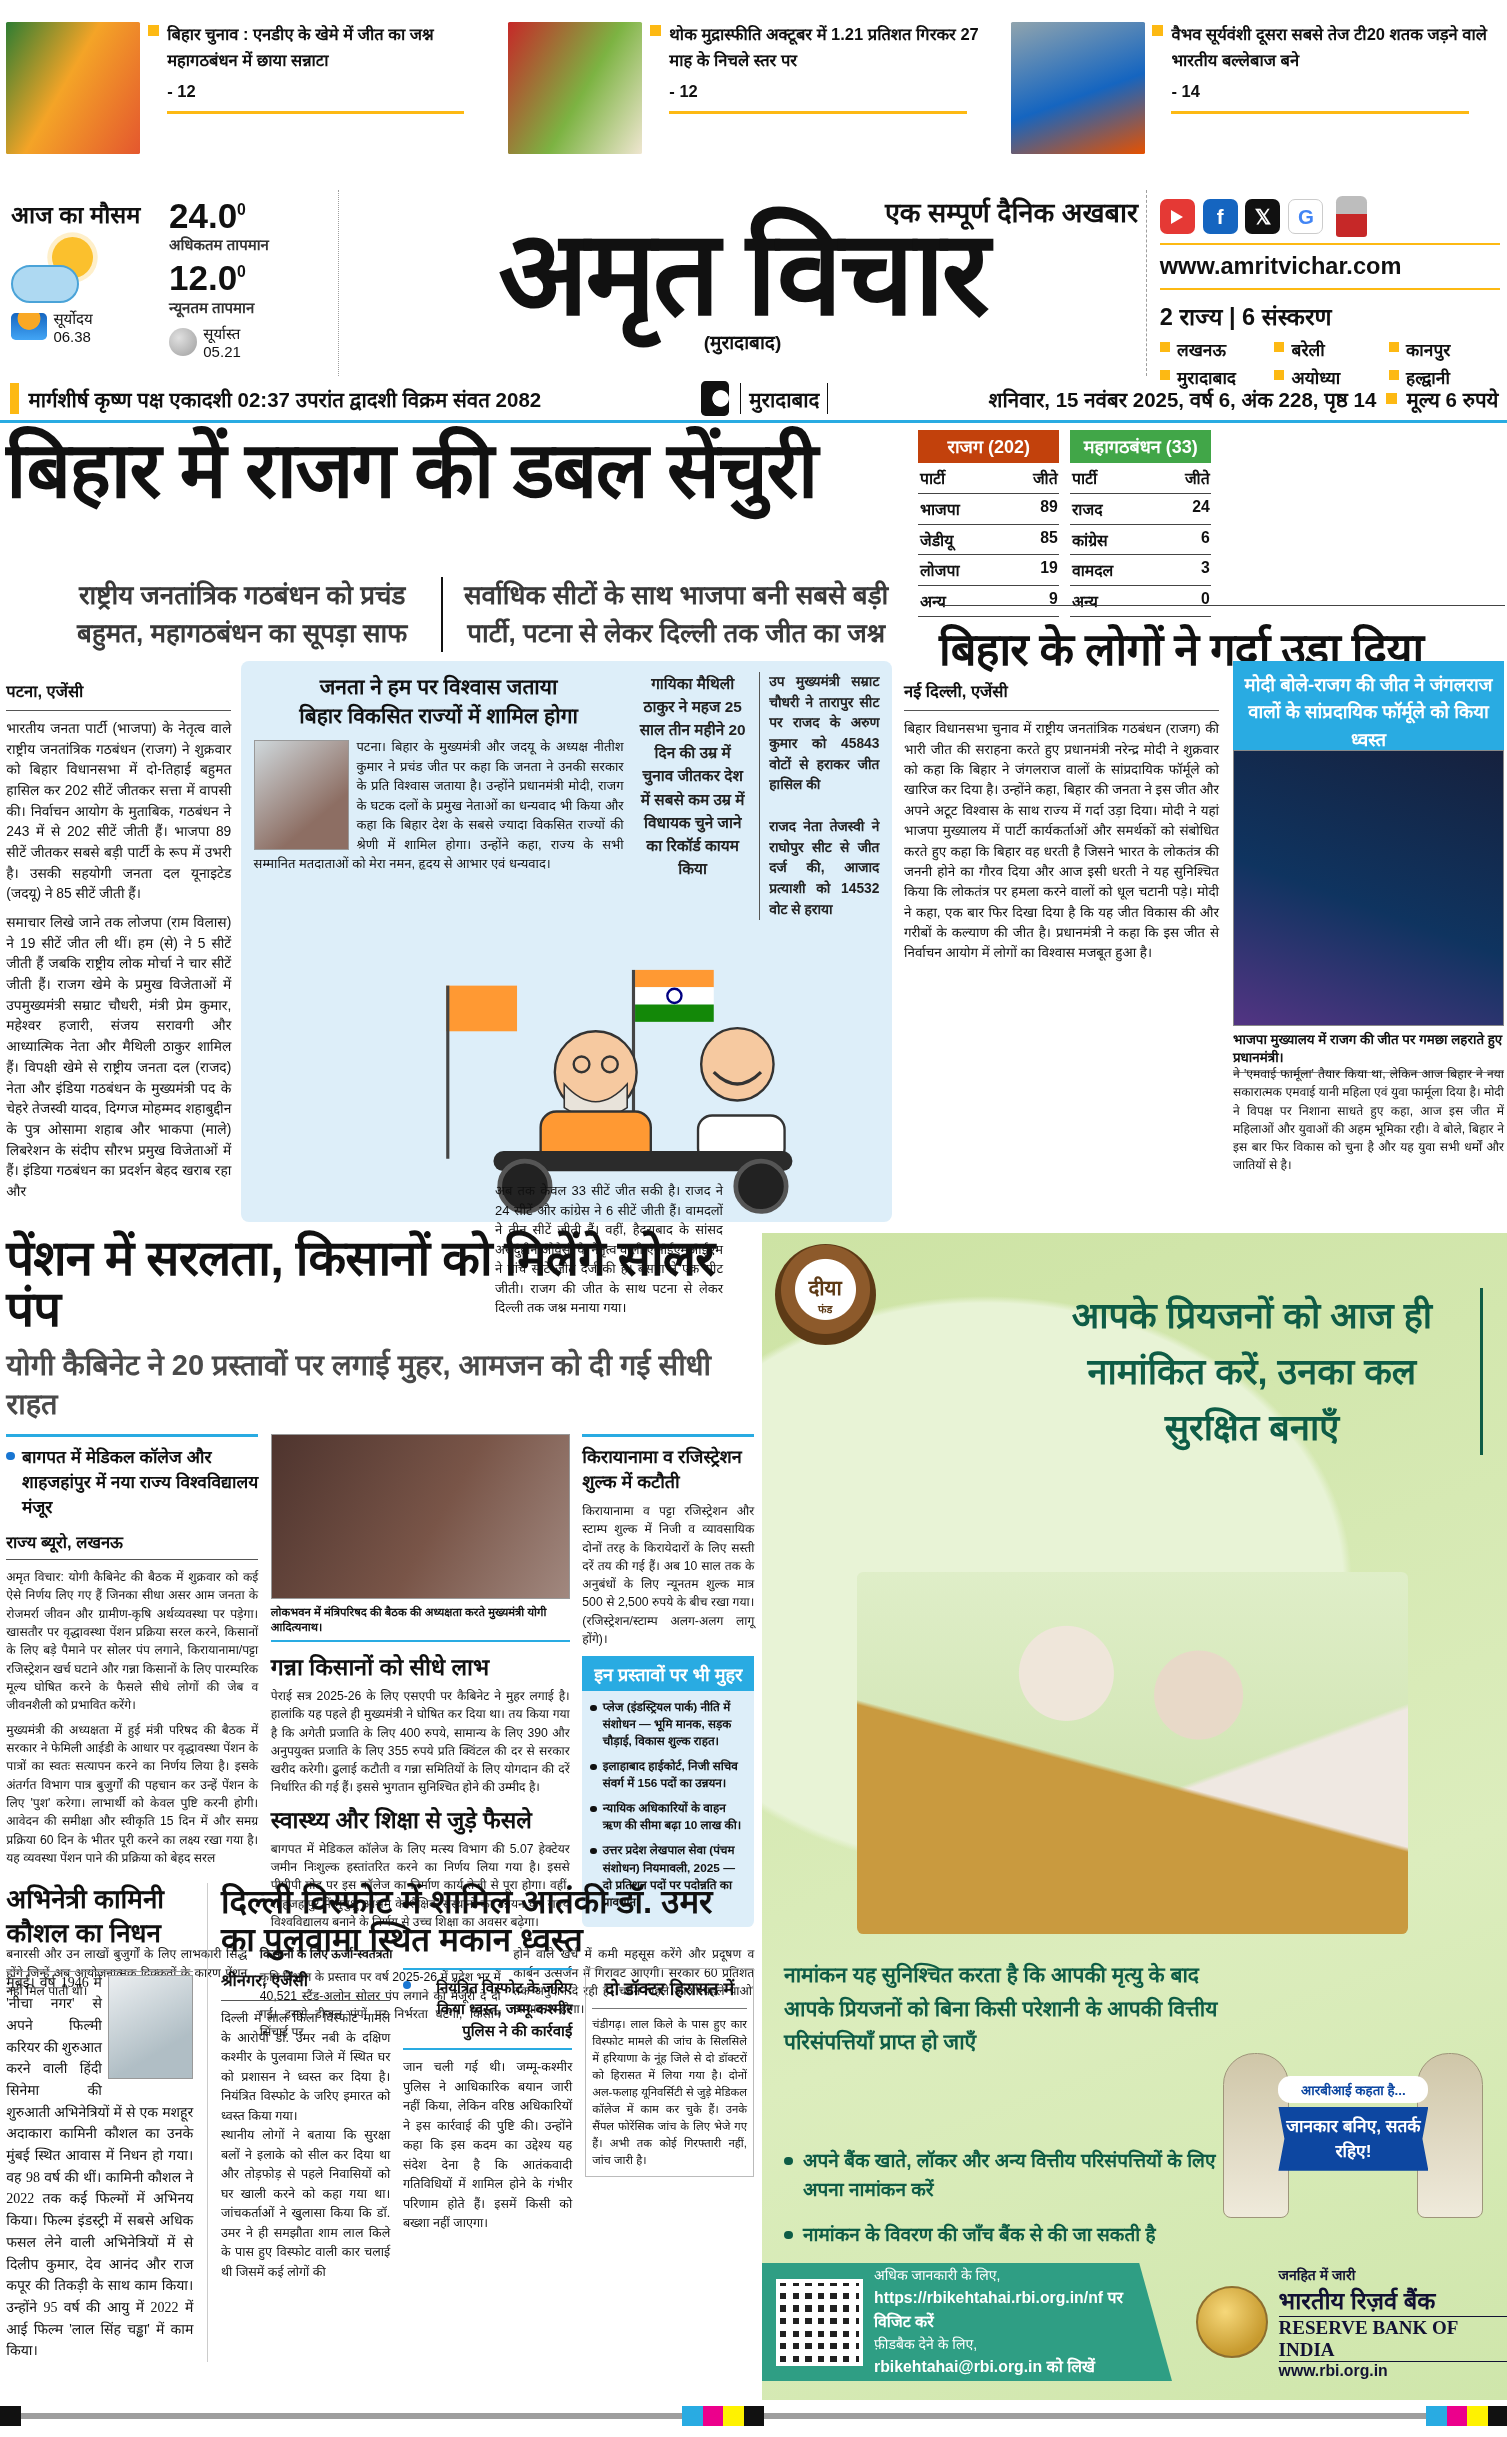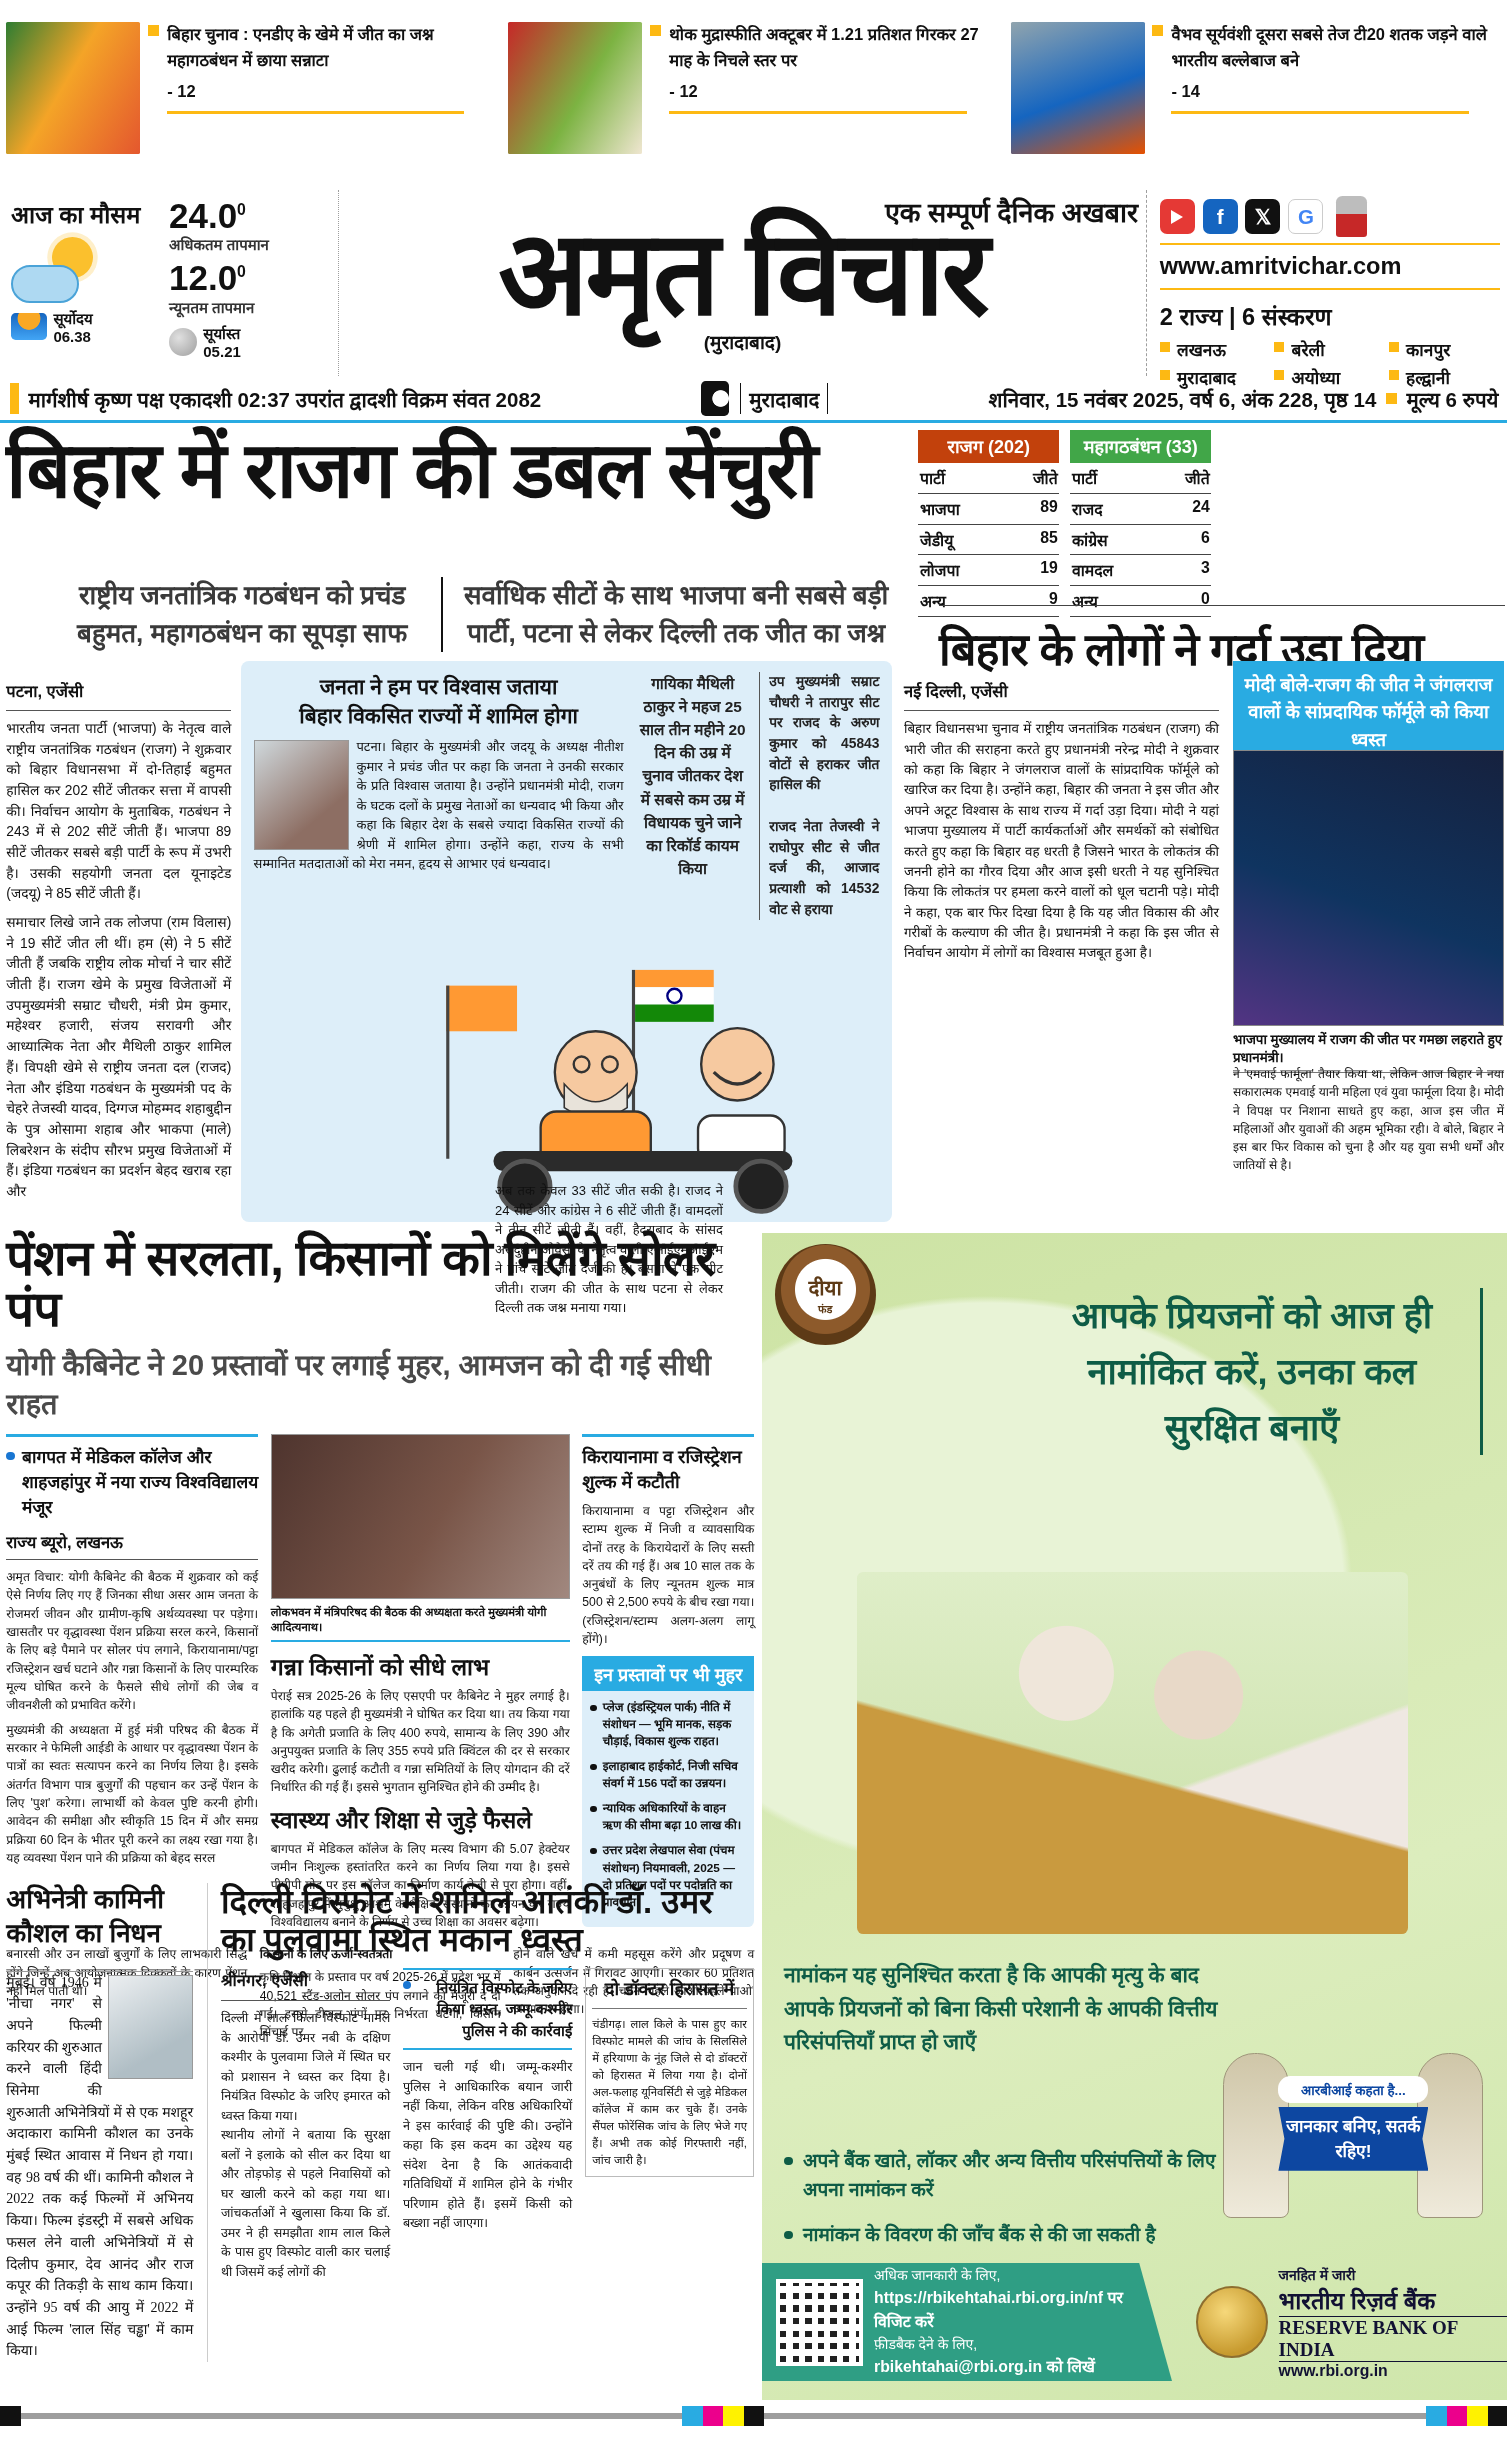--- a/index.html
+++ b/index.html
@@ -21,21 +21,21 @@
   
   .masthead { position:absolute; top:185px; left:0; width:1508px; height:191px; display:flex; padding:4.7px 7.9px 0 7.9px; }
   .weather { width:331px; border-right:1.6px dotted #9e9e9e; display:grid; grid-template-columns:1fr 1fr; padding:7.9px 11px 0 3.2px; align-content:start; }
   .w-label { grid-column:1; font-size:23.6px; font-weight:900; }
   .w-icon { width:87px; height:66px; position:relative; margin-top:7.9px; }
   .w-sun { position:absolute; right:4.7px; top:0; width:41px; height:41px; border-radius:50%; background:#fbc02d; box-shadow:0 0 0 4.7px rgba(251,192,45,.25); }
   .w-cloud { position:absolute; left:0; bottom:0; width:68px; height:38px; border-radius:23.6px; background:#aed9f2; border:2.4px solid #4aa3d8; }
   .w-temp { font-size:35px; font-weight:bold; line-height:1; }
   .w-temp sup { font-size:15.8px; }
   .w-cap { font-size:15px; font-weight:bold; color:#333; margin:1.6px 0 6.3px; }
-  .w-sun-row { display:flex; align-items:center; gap:6.3px; font-size:15px; font-weight:bold; margin-top:4.7px; }
+  .w-sun-row { display:flex; align-items:center; gap:6.3px; font-size:15px; font-weight:normal; margin-top:4.7px; }
   .sr-icon { width:36px; height:27px; background:radial-gradient(circle at 50% 20%, #f9a825 0 11px, transparent 11.8px), linear-gradient(#1565c0,#42a5f5); border-radius:4.7px; }
   .moon-icon { width:28px; height:28px; border-radius:50%; background:radial-gradient(circle at 35% 35%, #e0e0e0, #9e9e9e); }
   .brand { flex:1; text-align:center; position:relative; }
   .brand-title { font-size:118px; font-weight:900; letter-spacing:-3.2px; line-height:1.05; margin-top:22px; }
   .brand-city { font-size:19px; font-weight:bold; margin-top:-6.3px; }
   .mh-right { width:354px; padding:3.2px 0 0 12.6px; border-left:1.6px dashed #9e9e9e; }
   .tagline { position:absolute; right:370px; top:7.9px; font-size:27px; font-weight:900; }
   .social { display:flex; gap:7.9px; align-items:center; justify-content:flex-start; padding:3.2px 0 6.3px; border-bottom:2.4px solid #fdb913; }
   .s-ic { width:35px; height:35px; border-radius:7px; display:flex; align-items:center; justify-content:center; font-weight:900; font-size:20.5px; color:#fff; }
   .s-yt { background:#e53935; } .s-yt::after { content:""; border-left:12.6px solid #fff; border-top:7.9px solid transparent; border-bottom:7.9px solid transparent; }

